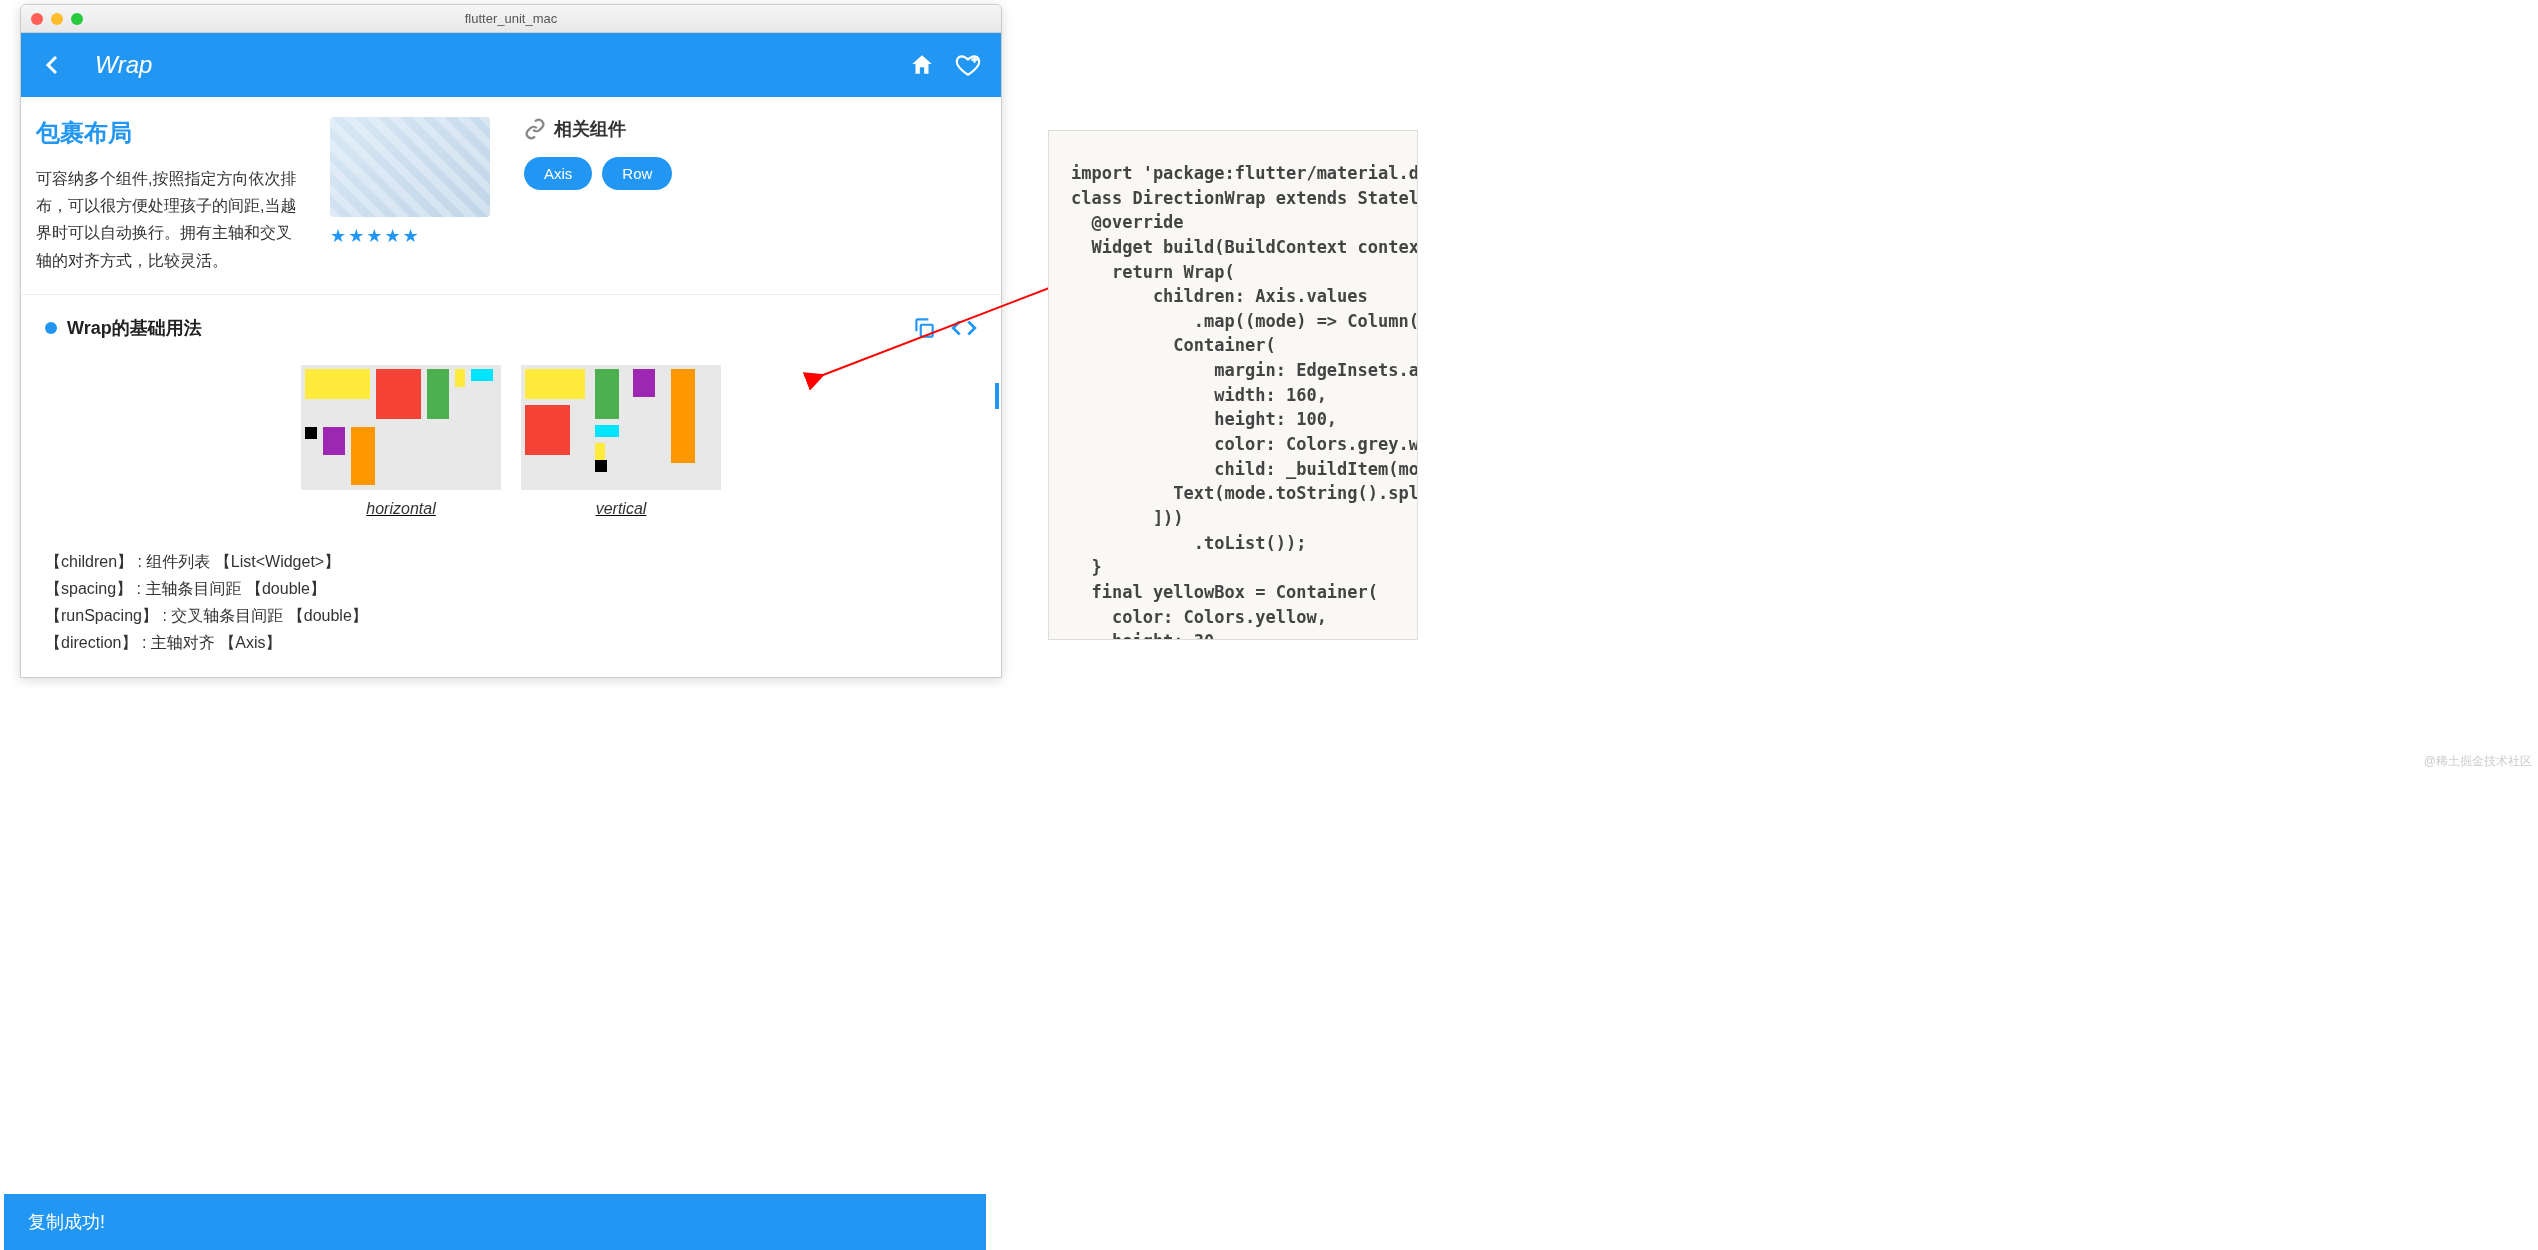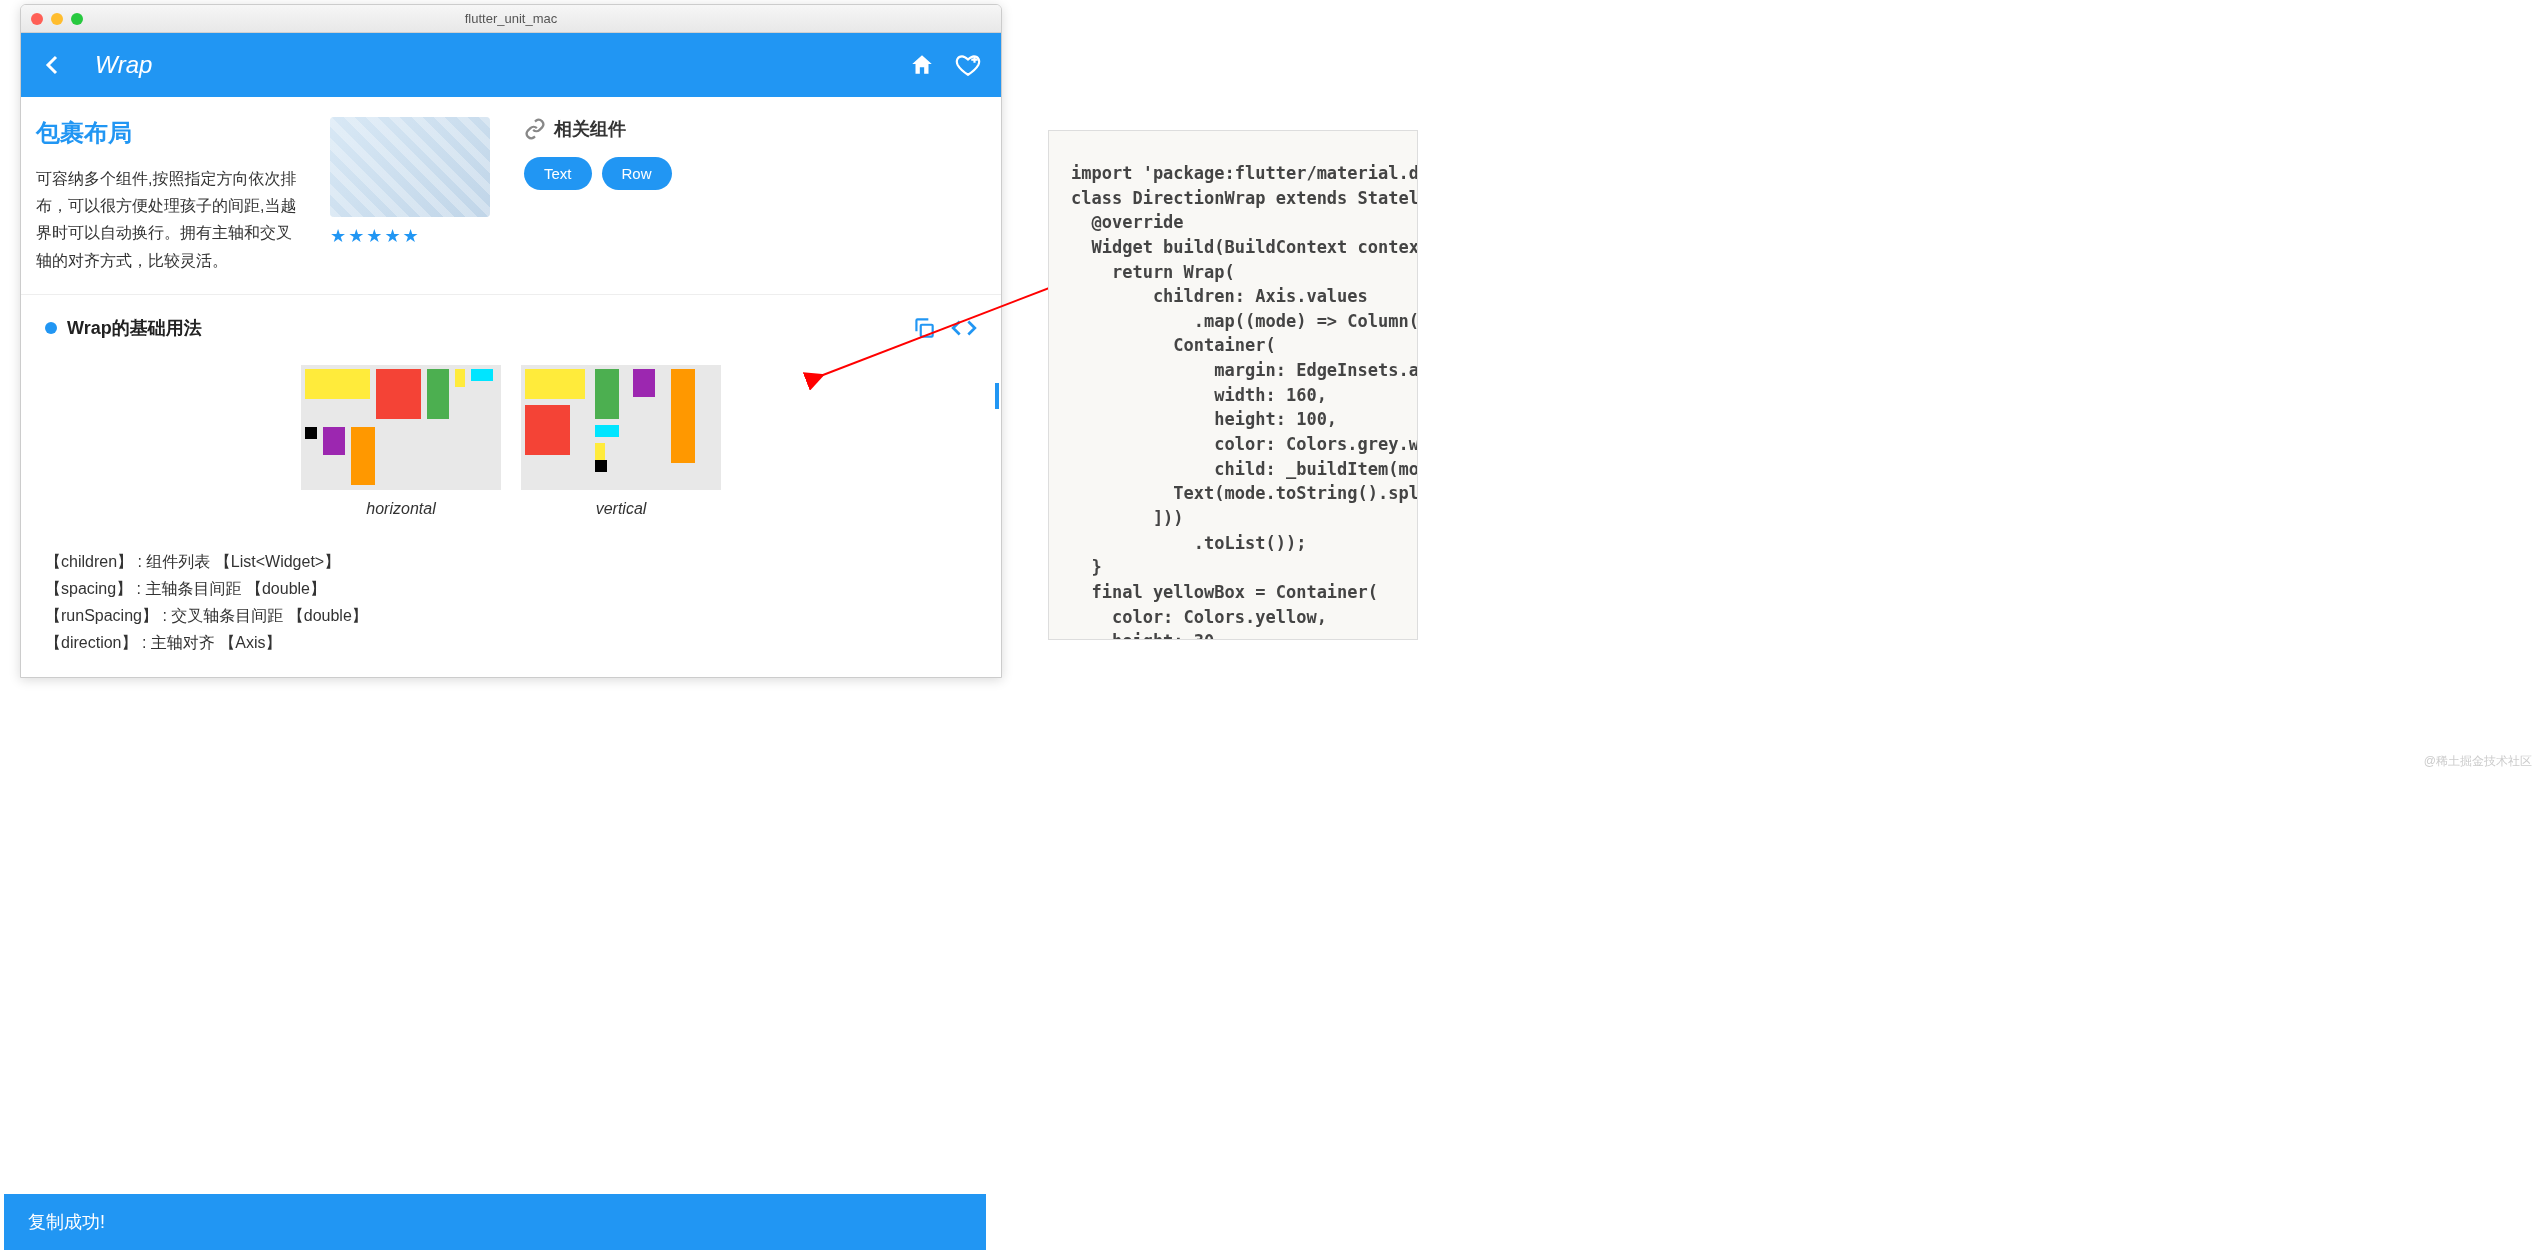--- a/index.html
+++ b/index.html
@@ -28,21 +28,21 @@
 .related-heading { display: flex; align-items: center; gap: 8px; font-size: 18px; font-weight: bold; color: #333; margin-bottom: 16px; text-align: right; }
 .link-icon { width: 22px; height: 22px; color: #888; }
 .chips { display: flex; gap: 10px; }
 .chip { background: #2196f3; color: #fff; padding: 8px 20px; border-radius: 20px; font-size: 15px; cursor: pointer; }
 .section-body { padding: 20px 24px; border-top: 1px solid #eee; }
 .body-heading { display: flex; align-items: center; gap: 10px; margin-bottom: 24px; }
 .dot { width: 12px; height: 12px; border-radius: 50%; background: #2196f3; }
 .body-heading-text { font-size: 18px; font-weight: bold; color: #222; flex: 1; }
 .body-actions { display: flex; gap: 14px; }
 .action-icon { width: 26px; height: 26px; color: #2196f3; cursor: pointer; }
-.demo { display: flex; justify-content: center; gap: 20px; margin-bottom: 30px; }
+.demo { display: flex; justify-content: center; gap: 20px; margin-bottom: 30px; text-decoration: underline; }
 .demo-item { text-align: center; }
 .demo-box { width: 200px; height: 125px; background: #e8e8e8; position: relative; }
 .demo-label { margin-top: 10px; font-size: 16px; color: #333; font-style: italic; }
 .blk { position: absolute; }
 .props { margin-top: 20px; }
 .prop-line { font-size: 16px; color: #333; line-height: 1.7; }
 .toast { position: absolute; left: 4px; bottom: 0; width: 982px; background: #2196f3; color: #fff; padding: 16px 24px; font-size: 18px; }
 .right-indicator { position: absolute; right: 2px; top: 378px; width: 4px; height: 26px; background: #2196f3; }
 .arrow-svg { position: absolute; left: 770px; top: 260px; width: 320px; height: 130px; pointer-events: none; }
 .code-panel { position: absolute; left: 1048px; top: 130px; width: 370px; height: 510px; background: #f9f8f5; border: 1px solid #ddd; padding: 30px 22px 22px 22px; overflow: hidden; }
@@ -91,21 +91,21 @@
       </div>
       <div class="header-right">
         <div class="related-heading">
           <svg class="link-icon" viewBox="0 0 24 24" fill="none" stroke="currentColor" stroke-width="2.5">
               <path d="M10 13a5 5 0 007 0l3-3a5 5 0 00-7-7l-1 1"></path>
               <path d="M14 11a5 5 0 00-7 0l-3 3a5 5 0 007 7l1-1"></path>
             </svg>
           <span>相关组件</span>
         </div>
         <div class="chips">
-          <div class="chip">Text</div>
+          <div class="chip">Axis</div>
           <div class="chip">Row</div>
         </div>
       </div>
     </div>
 
     <div class="section-body">
       <div class="body-heading">
         <div class="dot"></div>
         <div class="body-heading-text">Wrap的基础用法</div>
         <div class="body-actions">

